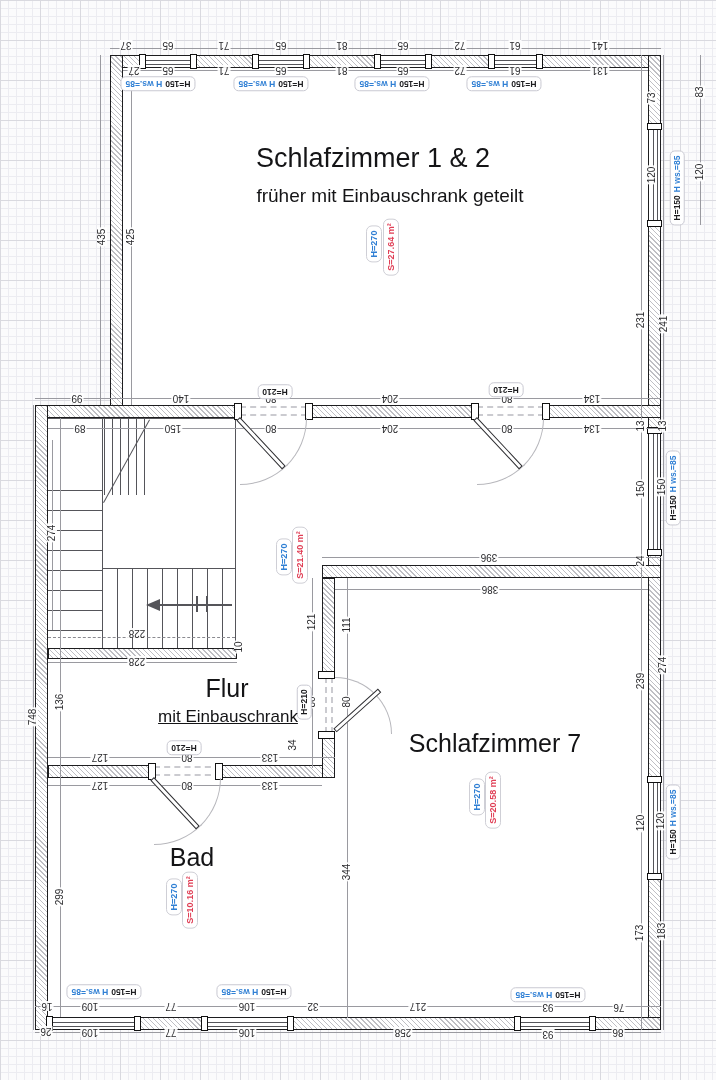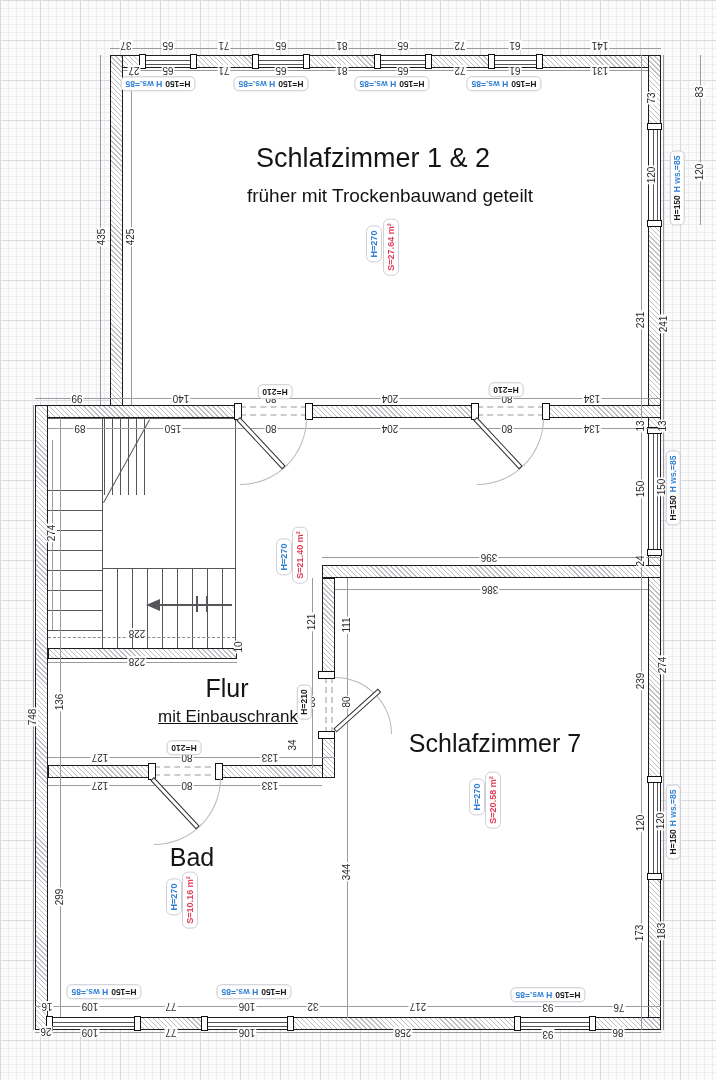--- a/index.html
+++ b/index.html
@@ -263,19 +263,19 @@
       <span class="pill" style="left: 184px; top: 748px; --r: 180deg;">H=210</span>
       <span class="tag height" style="left: 374px; top: 244px; --r: -90deg;">H=270</span>
       <span class="tag area" style="left: 391px; top: 247px; --r: -90deg;">S=27.64 m²</span>
       <span class="tag height" style="left: 284px; top: 557px; --r: -90deg;">H=270</span>
       <span class="tag area" style="left: 300px; top: 555px; --r: -90deg;">S=21.40 m²</span>
       <span class="tag height" style="left: 477px; top: 797px; --r: -90deg;">H=270</span>
       <span class="tag area" style="left: 493px; top: 800px; --r: -90deg;">S=20.58 m²</span>
       <span class="tag height" style="left: 174px; top: 897px; --r: -90deg;">H=270</span>
       <span class="tag area" style="left: 190px; top: 900px; --r: -90deg;">S=10.16 m²</span>
       <div class="title" style="font-size: 27px; font-weight: 500; left: 373px; top: 158px; --r: 0deg;">Schlafzimmer 1 &amp; 2</div>
-      <div class="title" style="font-size: 19px; font-weight: 400; left: 390px; top: 196px; --r: 0deg;">früher mit Trockenbauwand geteilt</div>
+      <div class="title" style="font-size: 19px; font-weight: 400; left: 390px; top: 196px; --r: 0deg;">früher mit Einbauschrank geteilt</div>
       <div class="title" style="font-size: 25px; font-weight: 500; left: 227px; top: 688px; --r: 0deg;">Flur</div>
       <div class="title" style="font-size: 17px; font-weight: 400; left: 228px; top: 717px; text-decoration: underline; --r: 0deg;">mit Einbauschrank</div>
       <div class="title" style="font-size: 25px; font-weight: 500; left: 495px; top: 743px; --r: 0deg;">Schlafzimmer 7</div>
       <div class="title" style="font-size: 25px; font-weight: 500; left: 192px; top: 857px; --r: 0deg;">Bad</div>
     </div>
 </div>
 
 </body></html>

